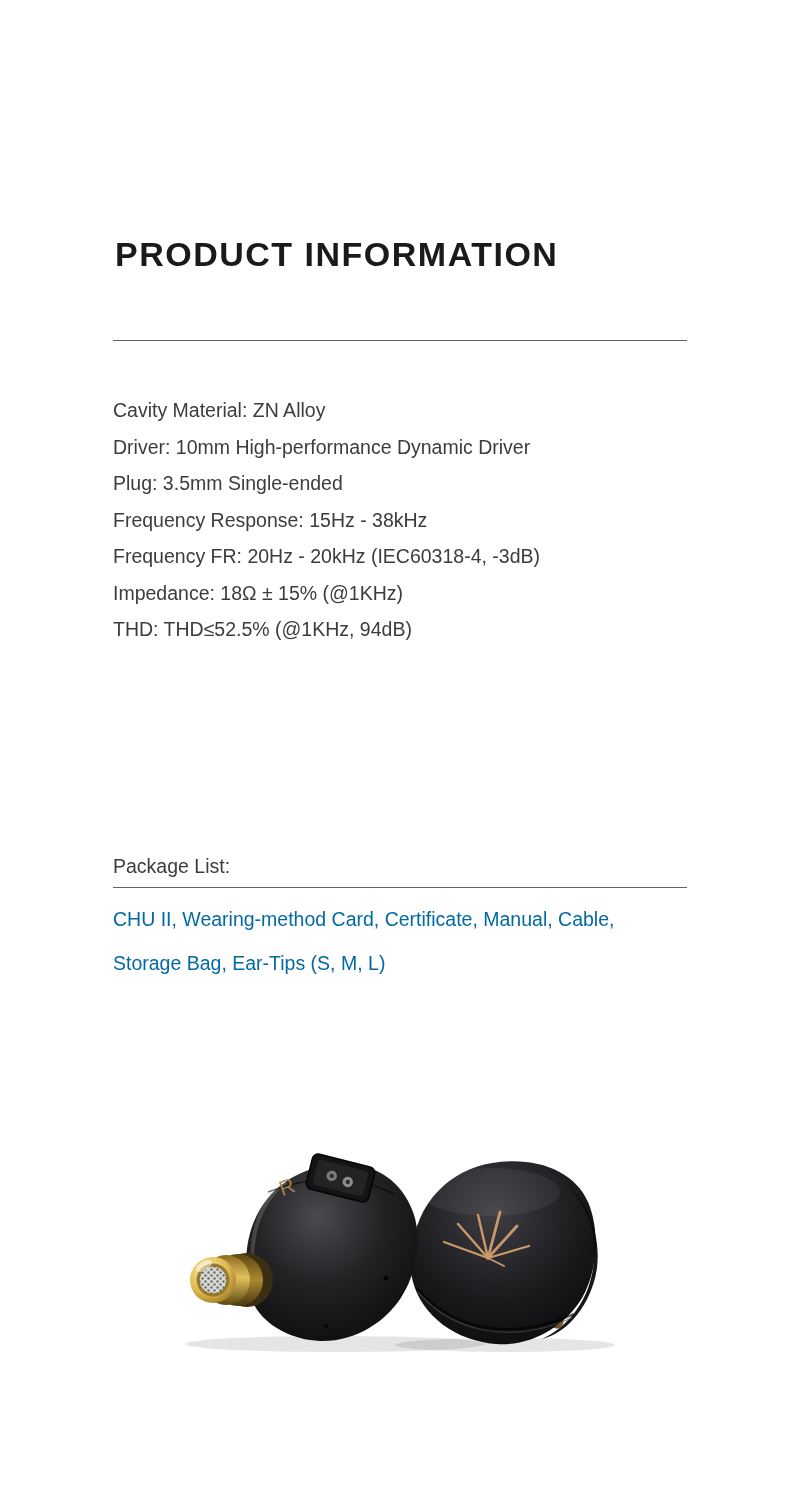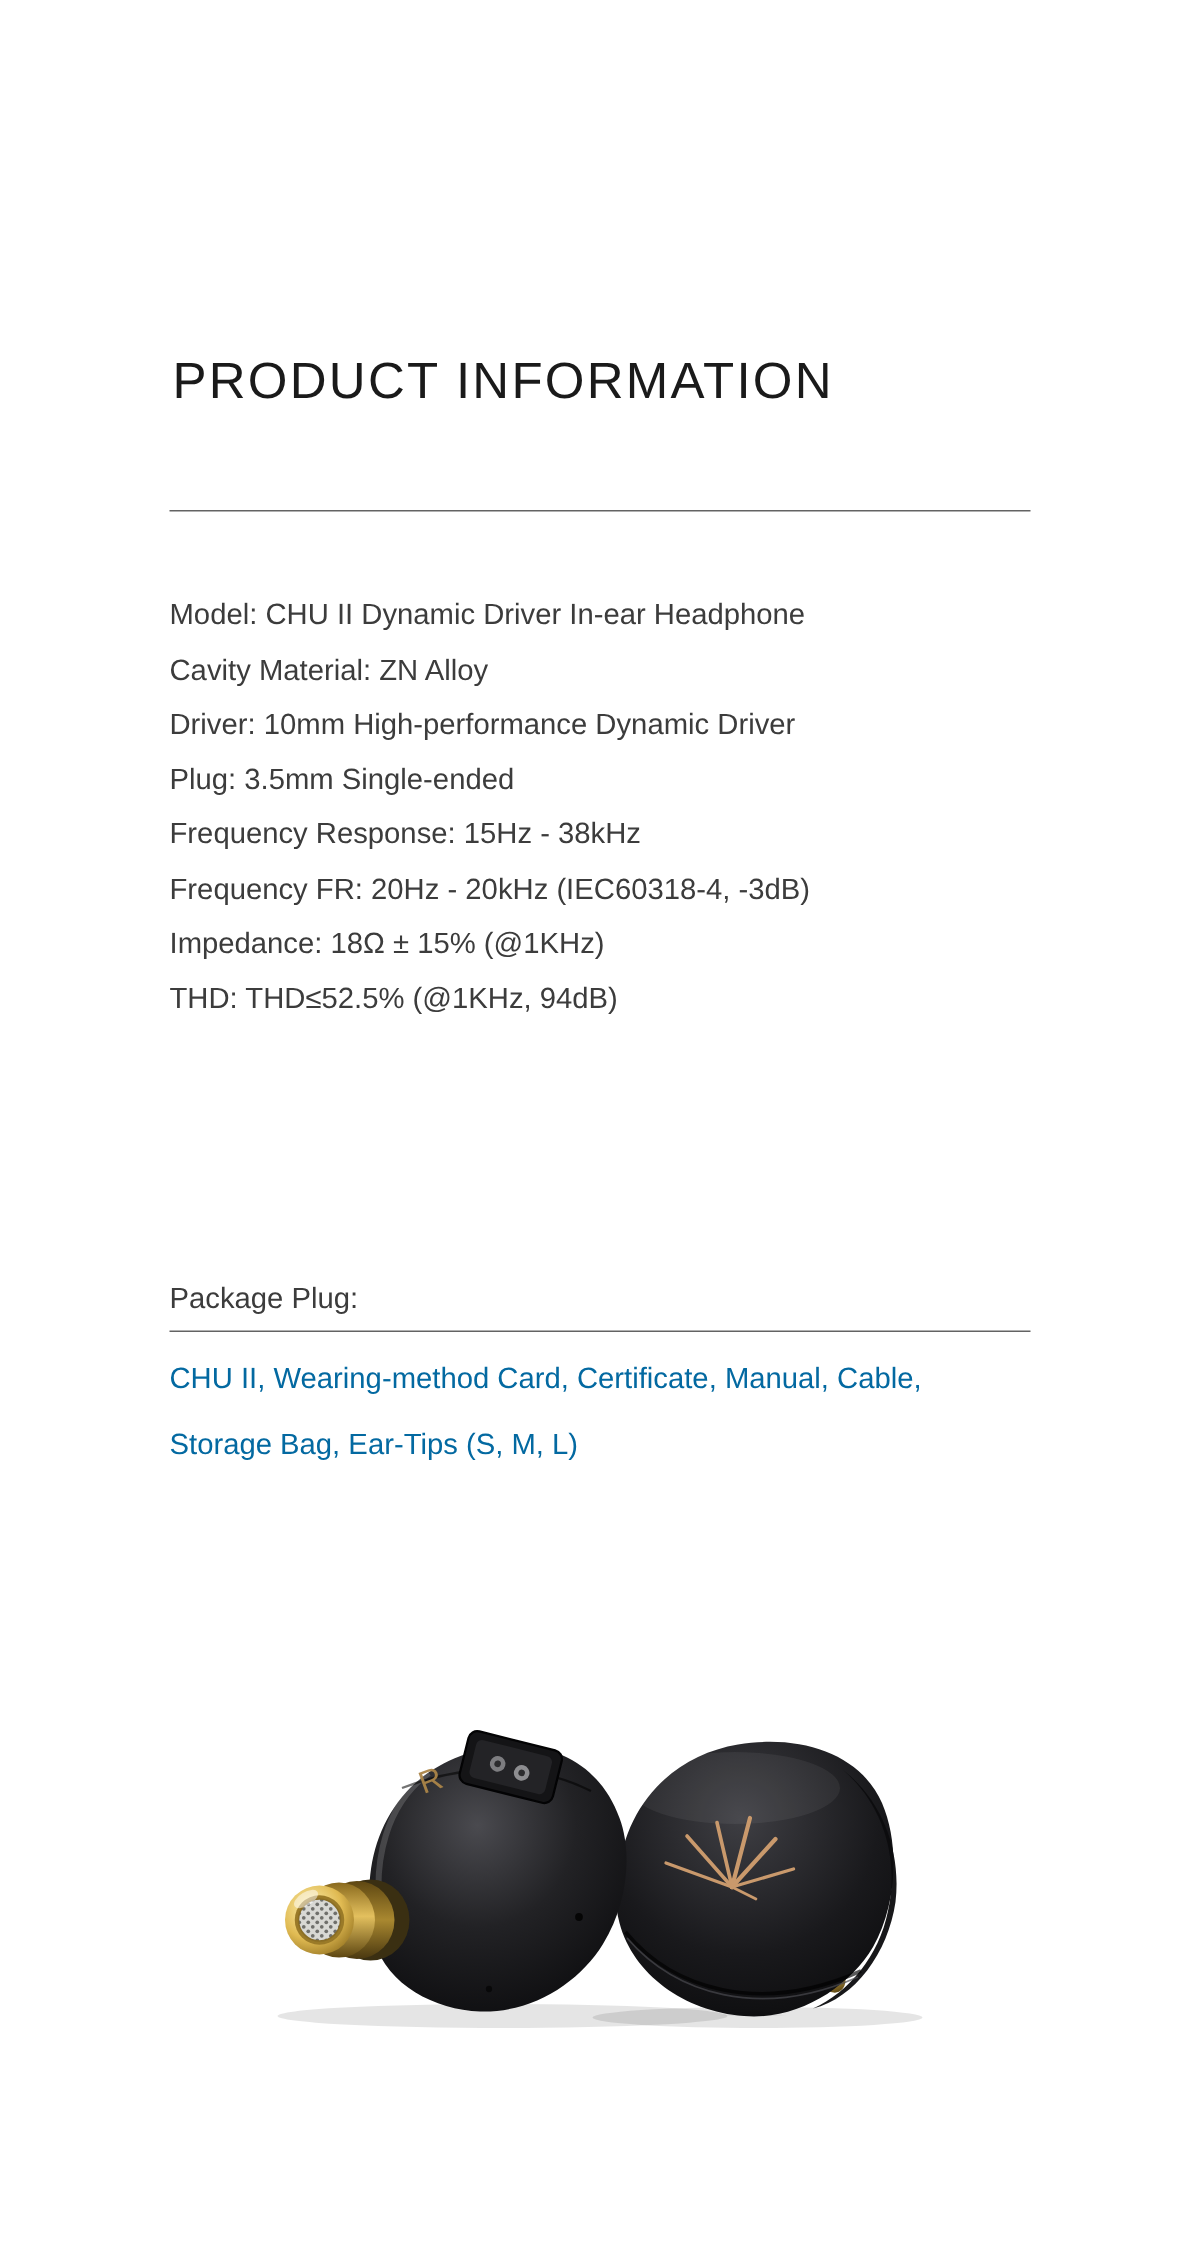--- a/index.html
+++ b/index.html
@@ -4,21 +4,21 @@
 <style>
   html,body{margin:0;padding:0;}
   body{
     width:790px;height:1506px;position:relative;overflow:hidden;
     background:#ffffff;
     font-family:"Liberation Sans", sans-serif;
   }
   .page-title{
     position:absolute;left:115px;top:234px;
     font-size:34px;line-height:40px;letter-spacing:1.5px;
-    color:#1a1a1a;font-weight:400;white-space:nowrap;
+    color:#1a1a1a;font-weight:700;white-space:nowrap;
   }
   .divider{
     position:absolute;left:113px;width:574px;height:0;
     border-top:1px solid #636363;
   }
   .d1{top:340px}
   .d2{top:887px}
   .specs{
     position:absolute;left:113px;top:392px;
     font-size:19.5px;line-height:36.5px;color:#3c3c3c;
@@ -37,31 +37,30 @@
   }
 </style>
 </head>
 <body>
 
 <div class="page-title">PRODUCT INFORMATION</div>
 
 <div class="divider d1"></div>
 
 <div class="specs">
-  <div class="line">Model: CHU II Dynamic Driver In-ear Headphone</div>
   <div class="line">Cavity Material: ZN Alloy</div>
   <div class="line">Driver: 10mm High-performance Dynamic Driver</div>
   <div class="line">Plug: 3.5mm Single-ended</div>
   <div class="line">Frequency Response: 15Hz - 38kHz</div>
   <div class="line">Frequency FR: 20Hz - 20kHz (IEC60318-4, -3dB)</div>
   <div class="line">Impedance: 18Ω ± 15% (@1KHz)</div>
   <div class="line">THD: THD≤52.5% (@1KHz, 94dB)</div>
 </div>
 
-<div class="pkg-heading">Package Plug:</div>
+<div class="pkg-heading">Package List:</div>
 
 <div class="divider d2"></div>
 
 <div class="pkg">
   <div class="line">CHU II, Wearing-method Card, Certificate, Manual, Cable,</div>
   <div class="line">Storage Bag, Ear-Tips (S, M, L)</div>
 </div>
 
 <svg class="photo" viewBox="0 0 500 376" xmlns="http://www.w3.org/2000/svg">
   <defs>

